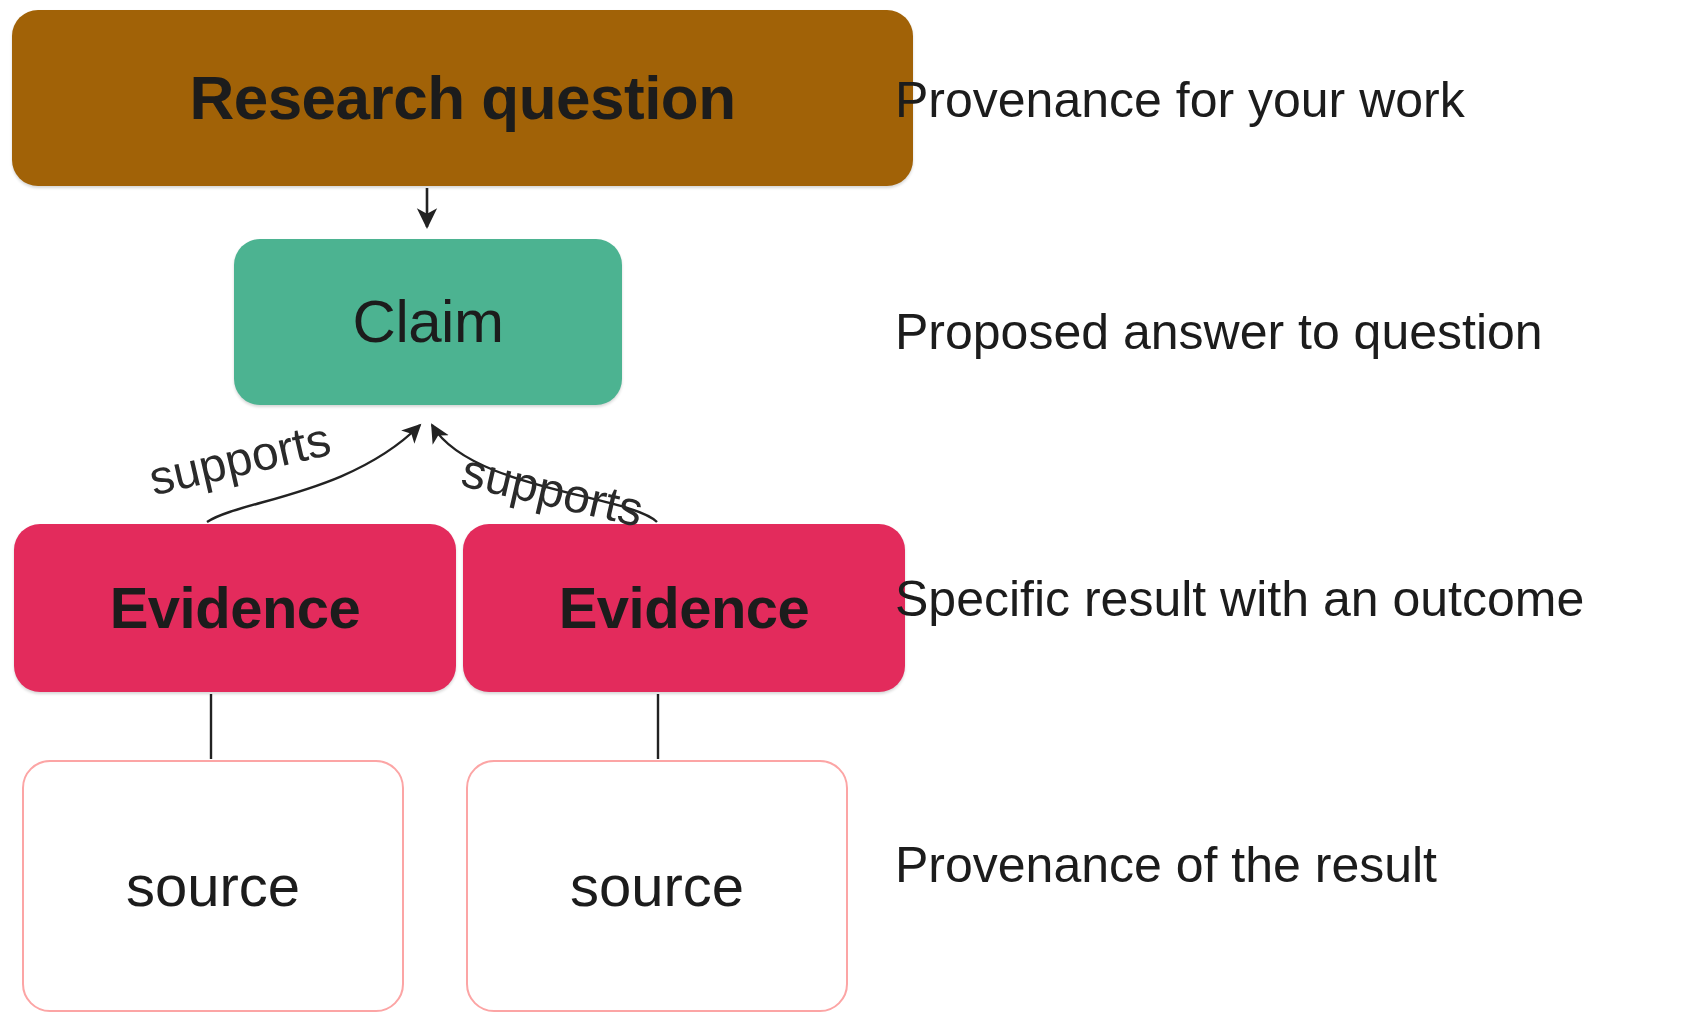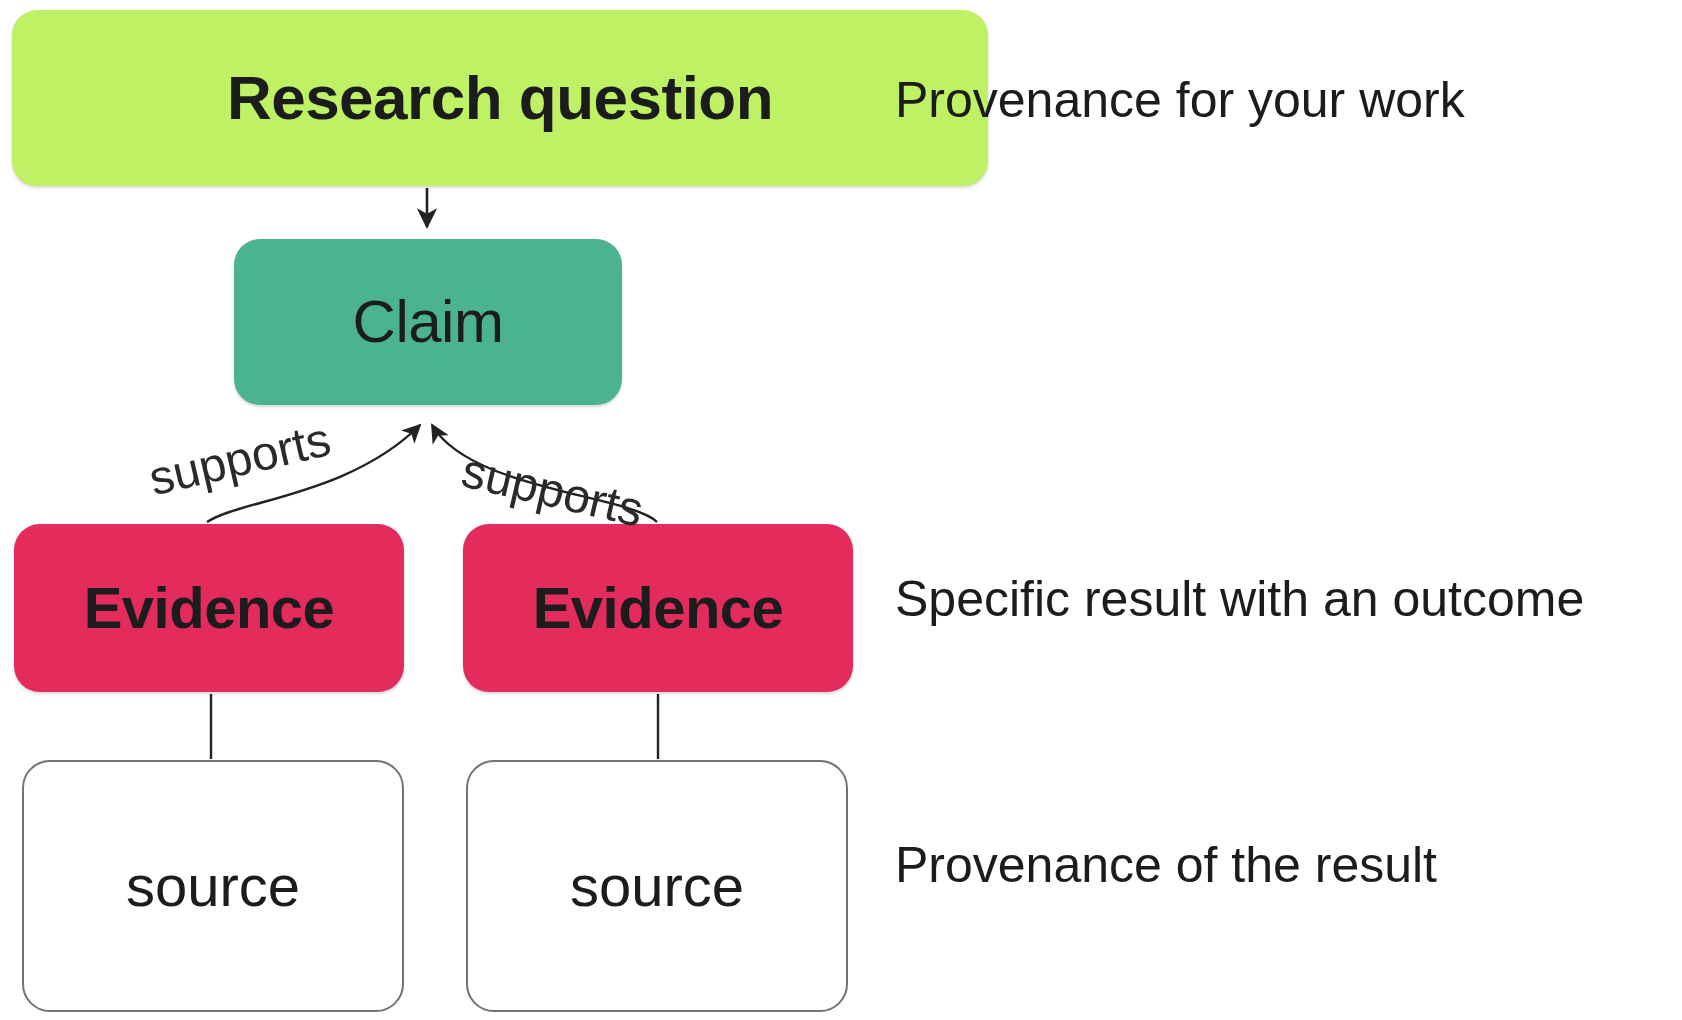--- a/index.html
+++ b/index.html
@@ -38,24 +38,23 @@
   }
   .node-label {
     color: #1c1c1c;
     line-height: 1;
     white-space: nowrap;
   }
 
   .node.research {
     left: 12px;
     top: 10px;
-    width: 976px;
+    width: 901px;
     height: 176px;
-    background: #bef264;
-    border-radius: 25px;
+    background: #a16207;
   }
   .node.research .node-label {
     font-size: 62px;
     font-weight: 700;
     letter-spacing: -0.5px;
   }
 
   .node.claim {
     left: 234px;
     top: 239px;
@@ -64,38 +63,38 @@
     background: #4CB391;
   }
   .node.claim .node-label {
     font-size: 60px;
     font-weight: 400;
     letter-spacing: -0.5px;
   }
 
   .node.evidence {
     top: 524px;
-    width: 390px;
+    width: 442px;
     height: 168px;
     background: #E32B5C;
   }
   .node.evidence.left  { left: 14px; }
   .node.evidence.right { left: 463px; }
   .node.evidence .node-label {
     font-size: 58px;
     font-weight: 700;
     letter-spacing: -0.5px;
   }
 
   .node.source {
     top: 760px;
     width: 382px;
     height: 252px;
     background: #ffffff;
-    border: 2px solid #737373;
+    border: 2px solid #fca5a5;
     border-radius: 28px;
     box-shadow: none;
   }
   .node.source.left  { left: 22px; }
   .node.source.right { left: 466px; }
   .node.source .node-label {
     font-size: 58px;
     font-weight: 400;
     color: #1c1c1c;
   }
@@ -190,16 +189,17 @@
 
   <div class="node source right">
     <span class="node-label">source</span>
   </div>
 
   <div class="edge-label supports-left">supports</div>
 
   <div class="edge-label supports-right">supports</div>
 
   <div class="annotation a0">Provenance for your work</div>
+  <div class="annotation a1">Proposed answer to question</div>
   <div class="annotation a2">Specific result with an outcome</div>
   <div class="annotation a3">Provenance of the result</div>
 
 </div>
 
 </body></html>

